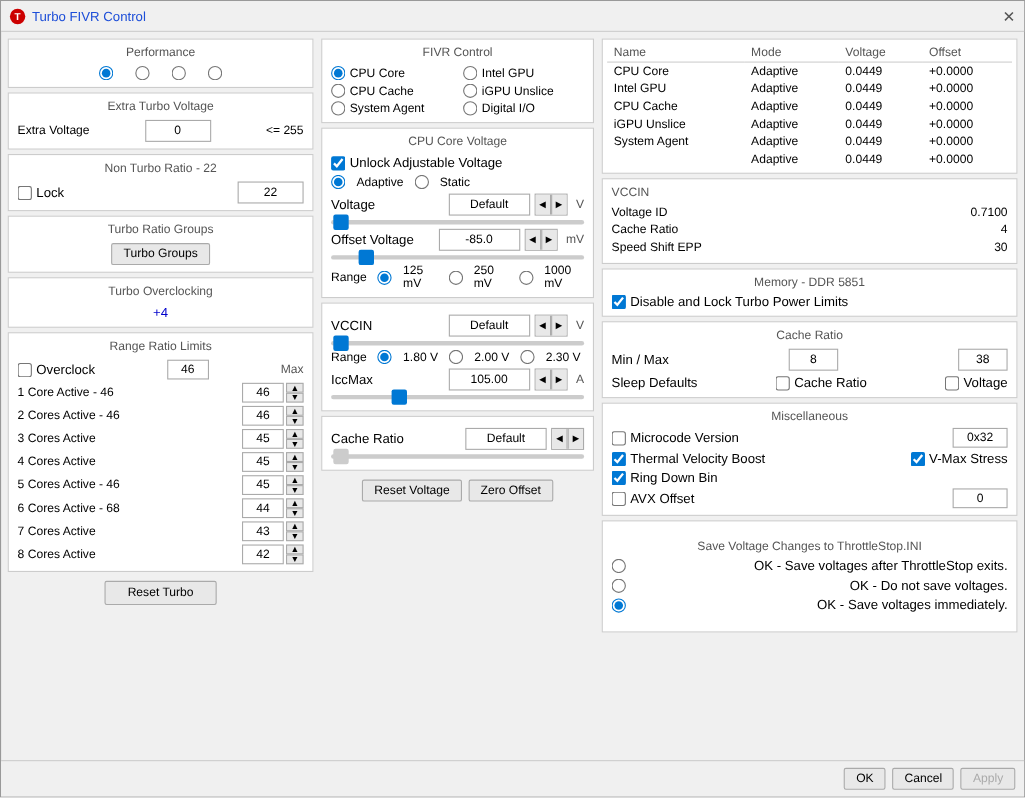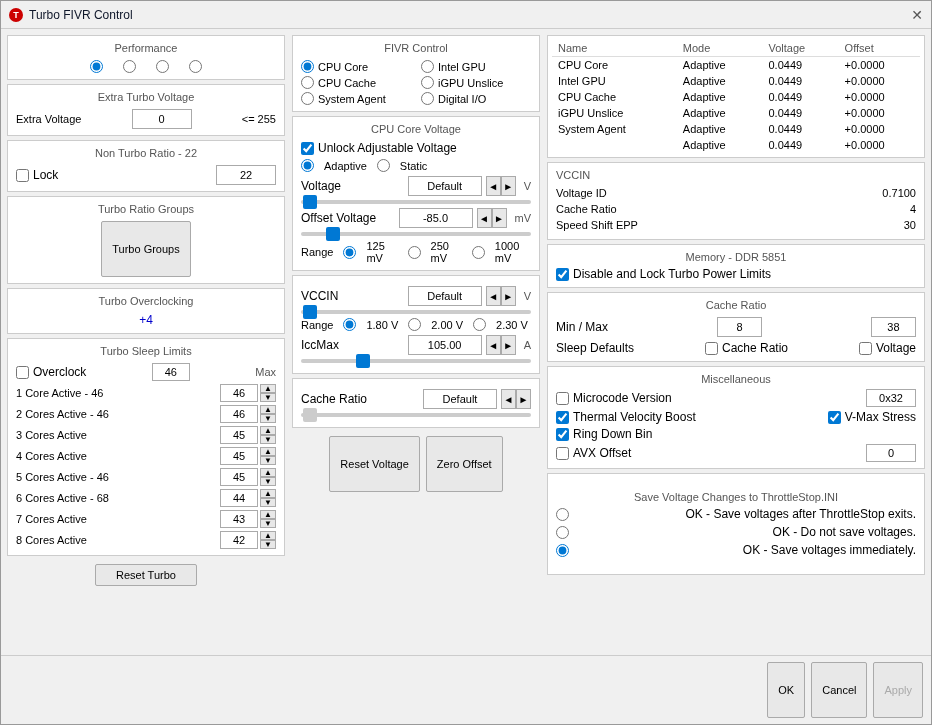--- a/index.html
+++ b/index.html
@@ -41,21 +41,21 @@
       border-radius: 50%;
       display: flex;
       align-items: center;
       justify-content: center;
       color: white;
       font-weight: bold;
       font-size: 9px;
     }
     .titlebar-title {
       font-size: 12px;
-      color: #0f172a;
+      color: #1d4ed8;
     }
     .close-btn {
       cursor: pointer;
       font-size: 14px;
       color: #555;
     }
     .main-content {
       display: flex;
       flex: 1;
       padding: 6px;
@@ -114,21 +114,21 @@
       background: #fff;
     }
     .checkbox-row {
       display: flex;
       align-items: center;
       gap: 4px;
     }
     .btn {
       border: 1px solid #aaa;
       background: #e8e8e8;
-      padding: 21px 10px;
+      padding: 3px 10px;
       font-size: 11px;
       cursor: pointer;
       border-radius: 2px;
     }
     .turbo-groups-btn {
       display: flex;
       justify-content: center;
       margin-top: 4px;
     }
     .turbo-oc-value {
@@ -448,21 +448,21 @@
           <button class="btn">Turbo Groups</button>
         </div>
       </div>
 
       <div class="panel-section">
         <div class="section-title">Turbo Overclocking</div>
         <div class="turbo-oc-value">+4</div>
       </div>
 
       <div class="panel-section">
-        <div class="section-title">Turbo Sleep Limits</div>
+        <div class="section-title">Range Ratio Limits</div>
         <div class="ratio-row">
           <div class="checkbox-row">
             <input type="checkbox" class="blue-checkbox" style="">
             <span>Overclock</span>
           </div>
           <input type="text" class="ratio-input" value="46" style="">
           <span class="max-label">Max</span>
         </div>
 
         <div class="ratio-row">

